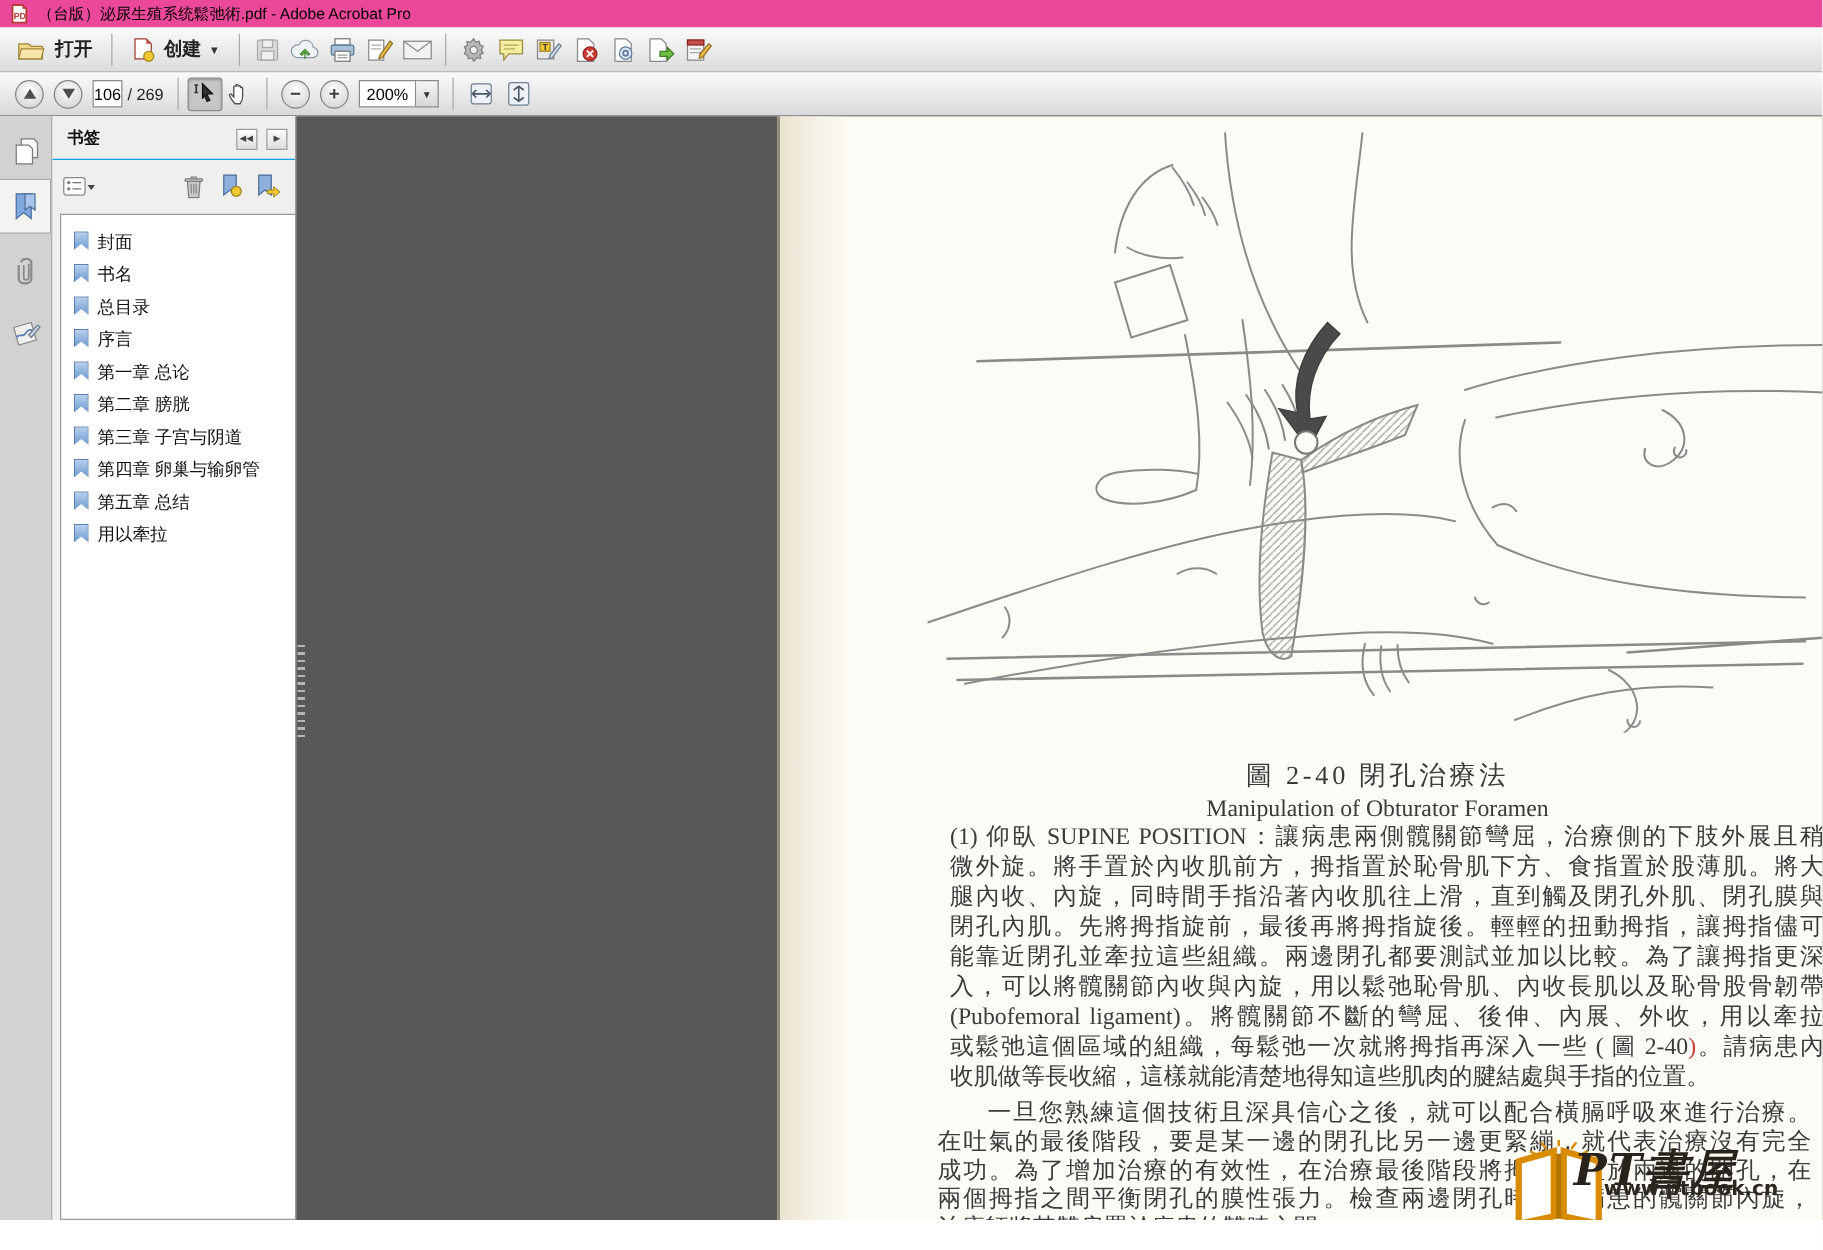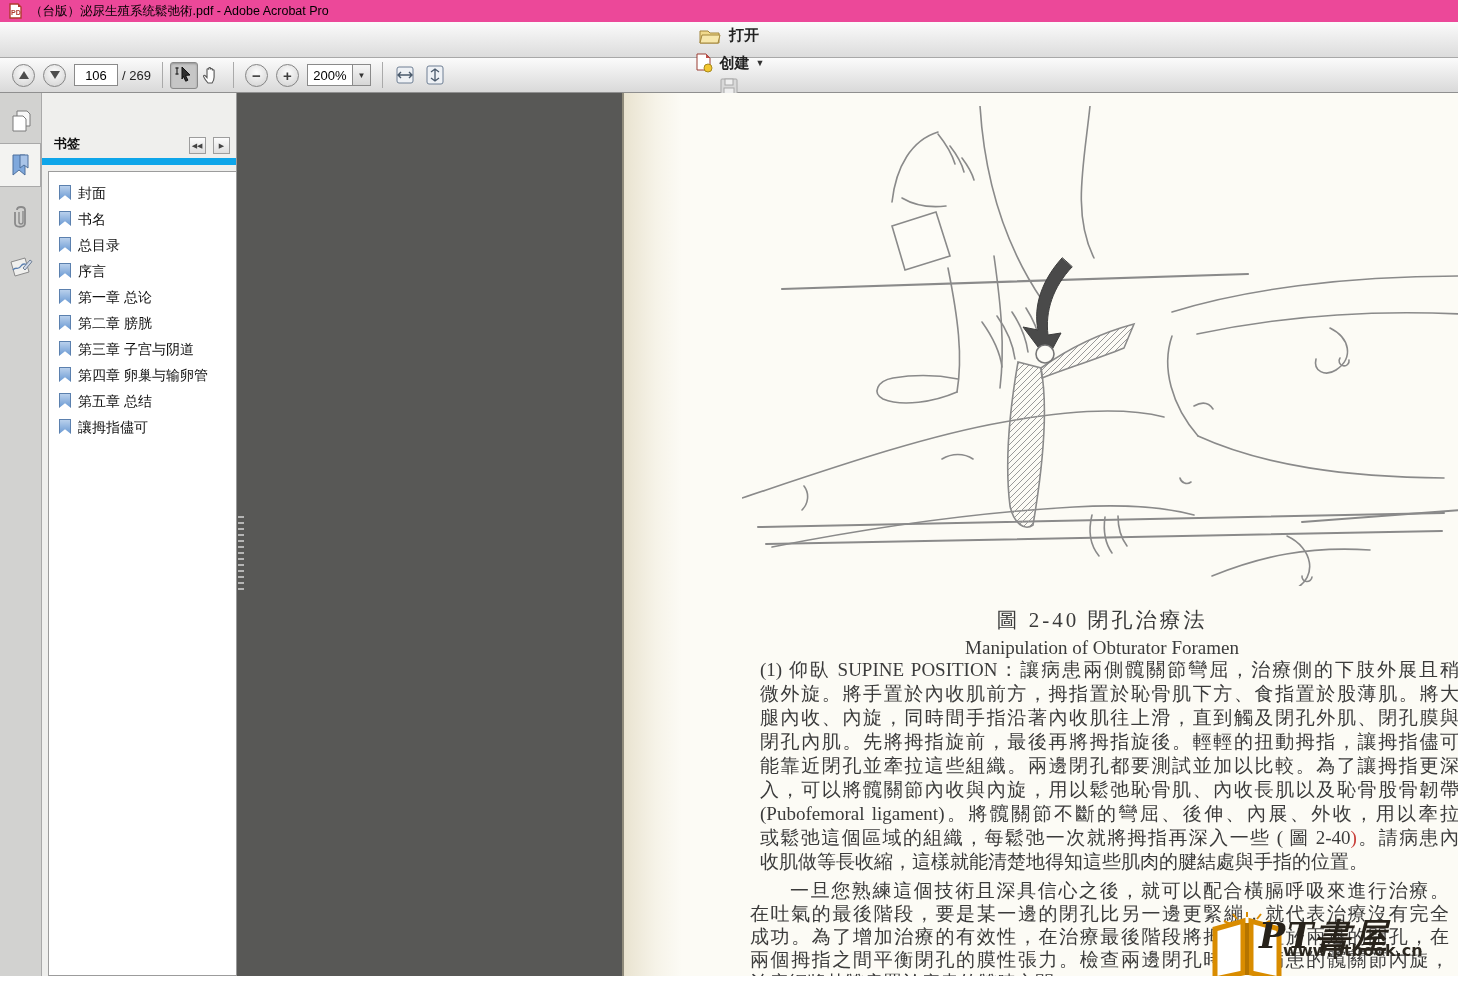--- a/index.html
+++ b/index.html
@@ -11,56 +11,56 @@
   .titlebar { height:22px; background:#ec4899; display:flex; align-items:center; gap:7px; padding-left:8px; }
   .titlebar .title { font-size:12.5px; color:#000; }
 
   
   .menubar { height:24px; background:#e3e3e3; border-bottom:1px solid #bcbcbc;
     display:flex; align-items:center; padding-left:6px; }
   .menu-item { font-size:12.5px; color:#111; padding:3px 10px; cursor:default; }
 
   
   .toolbar { height:36px; background:linear-gradient(#fbfbfb,#dcdcdc);
-    border-bottom:1px solid #a8a8a8; display:flex; align-items:center; padding:0 6px;flex-direction:column; }
+    border-bottom:1px solid #a8a8a8; display:flex; align-items:center; padding:0 6px; }
   .toolbar2 { height:35px; background:linear-gradient(#fbfbfb,#d9d9d9);
     border-bottom:1px solid #8f8f8f; display:flex; align-items:center; padding:0 8px; }
   .tsep { width:1px; height:26px; background:#aaa; margin:0 7px; }
   .tbtn { display:flex; align-items:center; gap:6px; padding:4px 8px; border-radius:3px;
     font-size:15px; font-weight:bold; color:#222; background:transparent; border:0; }
   .ibtn { width:30px; height:28px; display:flex; align-items:center; justify-content:center;
     background:transparent; border:0; }
   .caret { font-size:9px; color:#333; }
   .circlebtn { width:23px; height:23px; border-radius:50%; border:1px solid #858585;
     background:radial-gradient(circle at 50% 35%,#fdfdfd,#cfcfcf); display:flex;
     align-items:center; justify-content:center; margin:0 4px; }
   .circlebtn .tri-up { width:0; height:0; border-left:5px solid transparent; border-right:5px solid transparent; border-bottom:8px solid #4e4e4e; }
   .circlebtn .tri-dn { width:0; height:0; border-left:5px solid transparent; border-right:5px solid transparent; border-top:8px solid #4e4e4e; }
   .circlebtn .pm { font-size:15px; font-weight:bold; color:#3f3f3f; line-height:1; }
-  .pageinput { width:44px; height:22px; border:1px solid #8a8a8a; background:#fff;
+  .pageinput { width:24px; height:22px; border:1px solid #8a8a8a; background:#fff;
     font-size:13px; text-align:center; margin:0 4px; }
   .pagetotal { font-size:13px; color:#222; margin-right:4px; }
   .toolbtn { width:28px; height:27px; display:flex; align-items:center; justify-content:center;
     border:1px solid transparent; border-radius:3px; background:transparent; }
   .toolbtn.active { background:#c6c6c6; border-color:#8a8a8a; box-shadow:inset 0 1px 2px rgba(0,0,0,.25); }
   .zoombox { display:flex; align-items:center; margin:0 4px; }
   .zoomfield { width:46px; height:22px; border:1px solid #8a8a8a; background:#fff;
     font-size:13px; display:flex; align-items:center; justify-content:center; }
   .zoomdrop { width:18px; height:22px; border:1px solid #8a8a8a; border-left:0;
     background:linear-gradient(#f6f6f6,#d6d6d6); display:flex; align-items:center; justify-content:center; font-size:8px; color:#333; }
 
   
   .main { display:flex; height:883px; }
   .navstrip { width:42px; background:#d2d2d0; border-right:1px solid #a9a9a9; position:relative; }
   .navtab { width:41px; height:44px; display:flex; align-items:center; justify-content:center; }
   .navtab.active { background:#f3f3f1; border:1px solid #a9a9a9; border-left:0; }
 
   .panel { width:195px; background:#efefed; position:relative; border-right:1px solid #9a9a9a; }
   .panel-header { height:35px; display:flex; align-items:center; justify-content:space-between;
-    padding:0 6px 0 12px; border-bottom:7px solid #0ea5e9;margin-top:37px; }
+    padding:0 6px 0 12px; border-bottom:1px solid #0ea5e9; }
   .panel-title { font-size:13px; font-weight:bold; color:#111; }
   .ph-btn { width:17px; height:17px; border:1px solid #9d9d9d; background:linear-gradient(#fcfcfc,#dedede);
     font-size:7px; color:#444; display:inline-flex; align-items:center; justify-content:center; margin-left:3px; }
   .panel-tools { height:42px; display:flex; align-items:center; padding:0 8px; gap:4px; }
   .pt-spacer { flex:1; }
   .pt-btn { width:26px; height:24px; display:flex; align-items:center; justify-content:center; background:transparent; border:0; }
   .bm-list { position:absolute; left:6px; right:0; top:78px; bottom:0; background:#fff;
     border:1px solid #9c9c9c; border-right:0; padding:8px 4px 0 10px; overflow:hidden; }
   .bm-item { display:flex; gap:7px; padding:4px 0; align-items:flex-start; cursor:default; }
   .bm-ico { flex:0 0 auto; width:12px; height:15px; margin-top:1px;
@@ -427,21 +427,21 @@
           <div class="bm-item">
             <span class="bm-ico"></span>
             <span class="bm-label">第四章 卵巢与输卵管</span>
           </div>
           <div class="bm-item">
             <span class="bm-ico"></span>
             <span class="bm-label">第五章 总结</span>
           </div>
           <div class="bm-item">
             <span class="bm-ico"></span>
-            <span class="bm-label">讓拇指儘可</span>
+            <span class="bm-label">用以牽拉</span>
           </div>
         </div>
     </div>
 
     <div class="docarea">
       <div class="grip"></div>
 
       <div class="page">
         <div class="gutter"></div>
 

